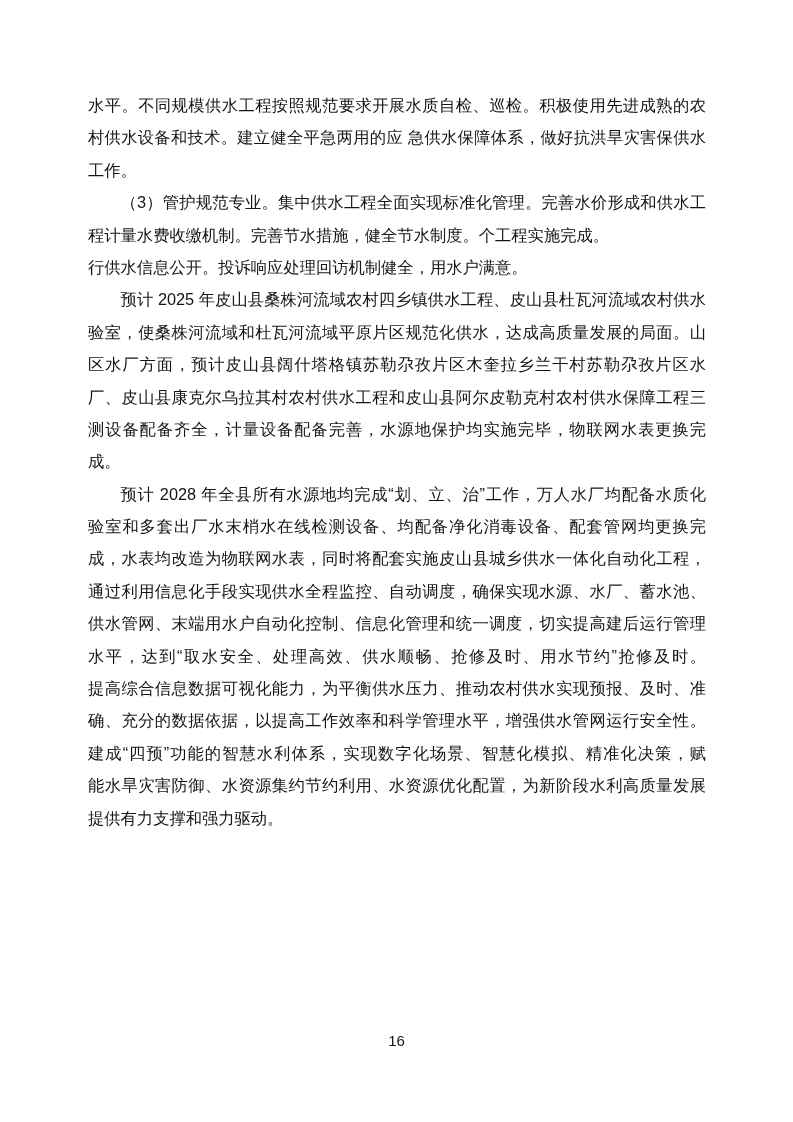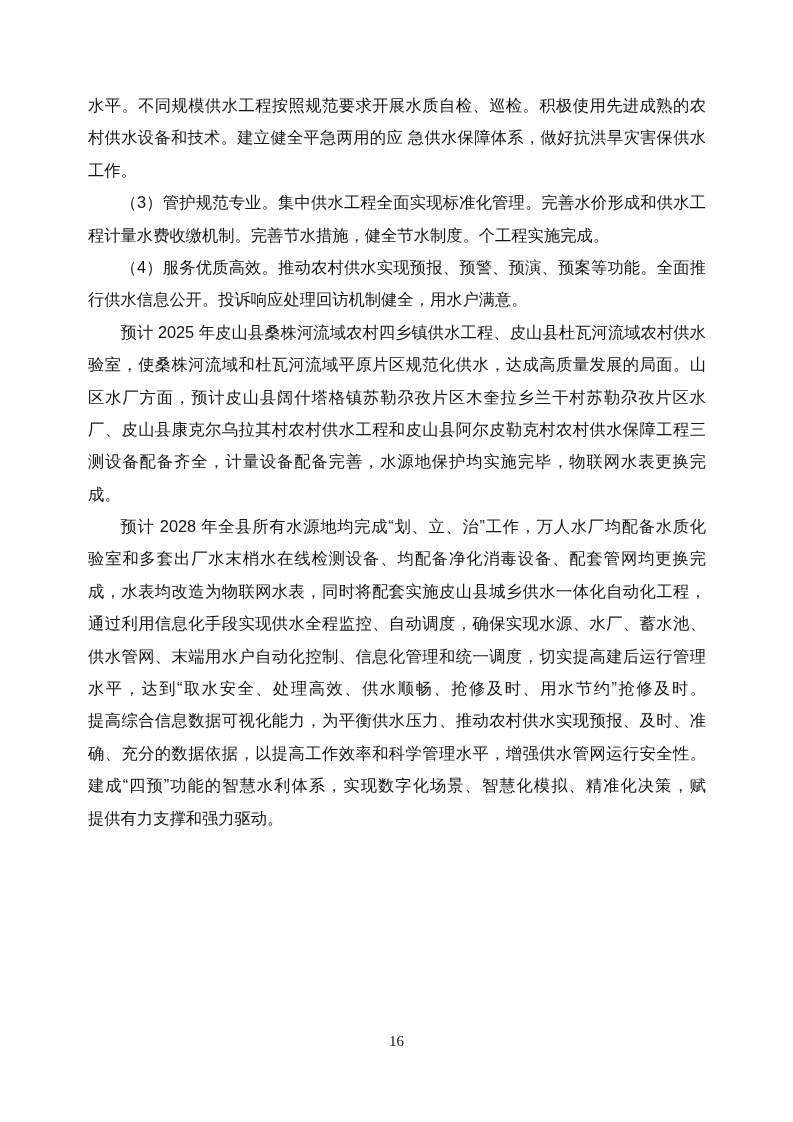--- a/index.html
+++ b/index.html
@@ -44,50 +44,50 @@
   .page-number{
     position:absolute;
     left:0;
     right:0;
     top:1031px;
     height:20px;
     line-height:20px;
     text-align:center;
     font-size:15px;
     color:var(--text-color);
-    font-family:Liberation Serif, serif;
+    font-family:Liberation Sans, sans-serif;
   }
 </style>
 </head>
 <body>
 
 <div class="page">
 
   <div class="textblock">
 
   <div class="line">水平。不同规模供水工程按照规范要求开展水质自检、巡检。积极使用先进成熟的农</div>
       <div class="line">村供水设备和技术。建立健全平急两用的应 急供水保障体系，做好抗洪旱灾害保供水</div>
       <div class="line para-end">工作。</div>
       <div class="line indent">（3）管护规范专业。集中供水工程全面实现标准化管理。完善水价形成和供水工</div>
       <div class="line para-end">程计量水费收缴机制。完善节水措施，健全节水制度。个工程实施完成。</div>
-      <div class="line indent">（4）服务优质高效。推动农村供水实现预报、预警、预演、预案等功能。全面推</div>
       <div class="line para-end">行供水信息公开。投诉响应处理回访机制健全，用水户满意。</div>
       <div class="line indent">预计 2025 年皮山县桑株河流域农村四乡镇供水工程、皮山县杜瓦河流域农村供水</div>
       <div class="line">验室，使桑株河流域和杜瓦河流域平原片区规范化供水，达成高质量发展的局面。山</div>
       <div class="line">区水厂方面，预计皮山县阔什塔格镇苏勒尕孜片区木奎拉乡兰干村苏勒尕孜片区水</div>
       <div class="line">厂、皮山县康克尔乌拉其村农村供水工程和皮山县阿尔皮勒克村农村供水保障工程三</div>
       <div class="line">测设备配备齐全，计量设备配备完善，水源地保护均实施完毕，物联网水表更换完</div>
       <div class="line para-end">成。</div>
       <div class="line indent">预计 2028 年全县所有水源地均完成“划、立、治”工作，万人水厂均配备水质化</div>
       <div class="line">验室和多套出厂水末梢水在线检测设备、均配备净化消毒设备、配套管网均更换完</div>
       <div class="line">成，水表均改造为物联网水表，同时将配套实施皮山县城乡供水一体化自动化工程，</div>
       <div class="line">通过利用信息化手段实现供水全程监控、自动调度，确保实现水源、水厂、蓄水池、</div>
       <div class="line">供水管网、末端用水户自动化控制、信息化管理和统一调度，切实提高建后运行管理</div>
       <div class="line">水平，达到“取水安全、处理高效、供水顺畅、抢修及时、用水节约”抢修及时。</div>
       <div class="line">提高综合信息数据可视化能力，为平衡供水压力、推动农村供水实现预报、及时、准</div>
       <div class="line">确、充分的数据依据，以提高工作效率和科学管理水平，增强供水管网运行安全性。</div>
       <div class="line">建成“四预”功能的智慧水利体系，实现数字化场景、智慧化模拟、精准化决策，赋</div>
+      <div class="line">能水旱灾害防御、水资源集约节约利用、水资源优化配置，为新阶段水利高质量发展</div>
       <div class="line para-end">提供有力支撑和强力驱动。</div>
     </div>
 
   <div class="page-number">16</div>
 
 </div>
 
 </body></html>

